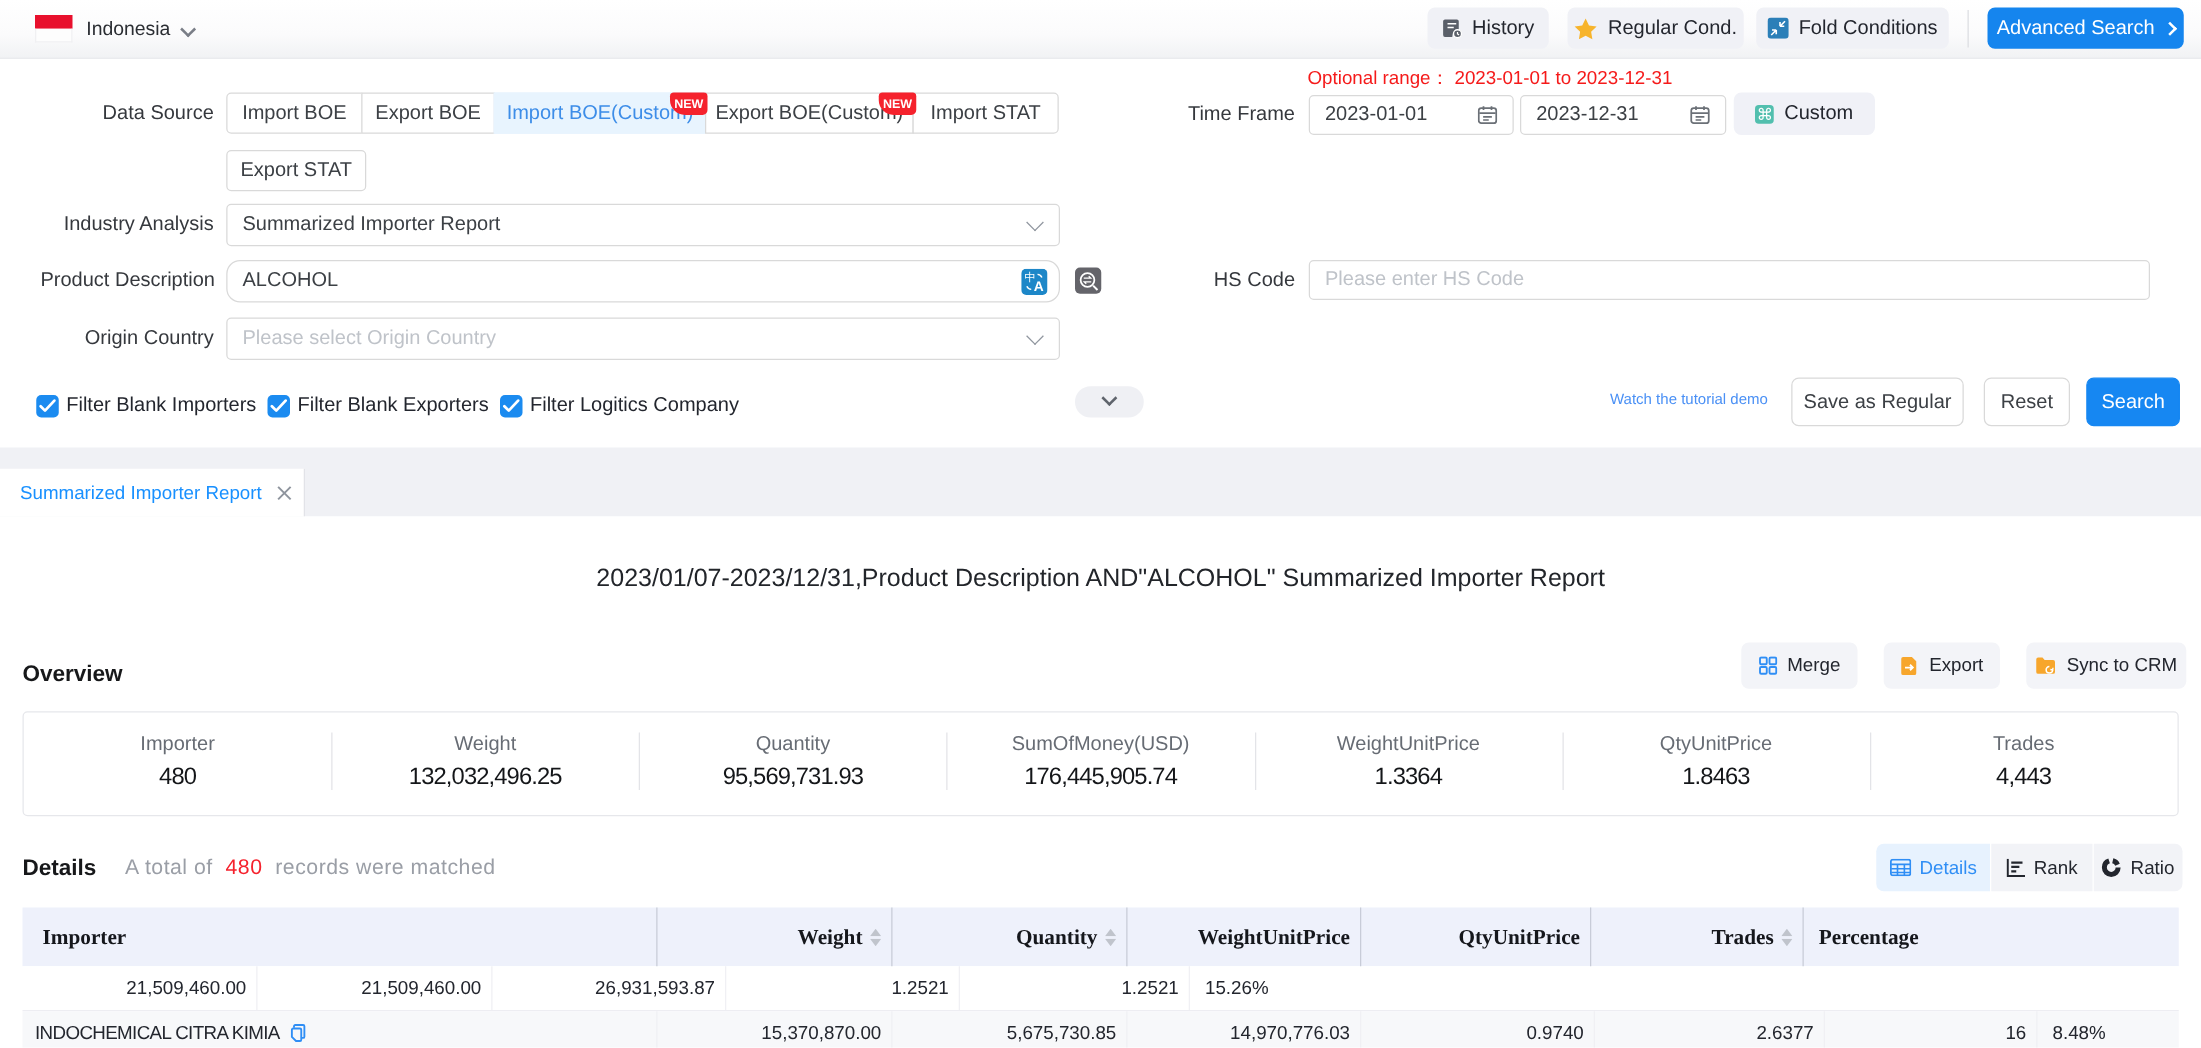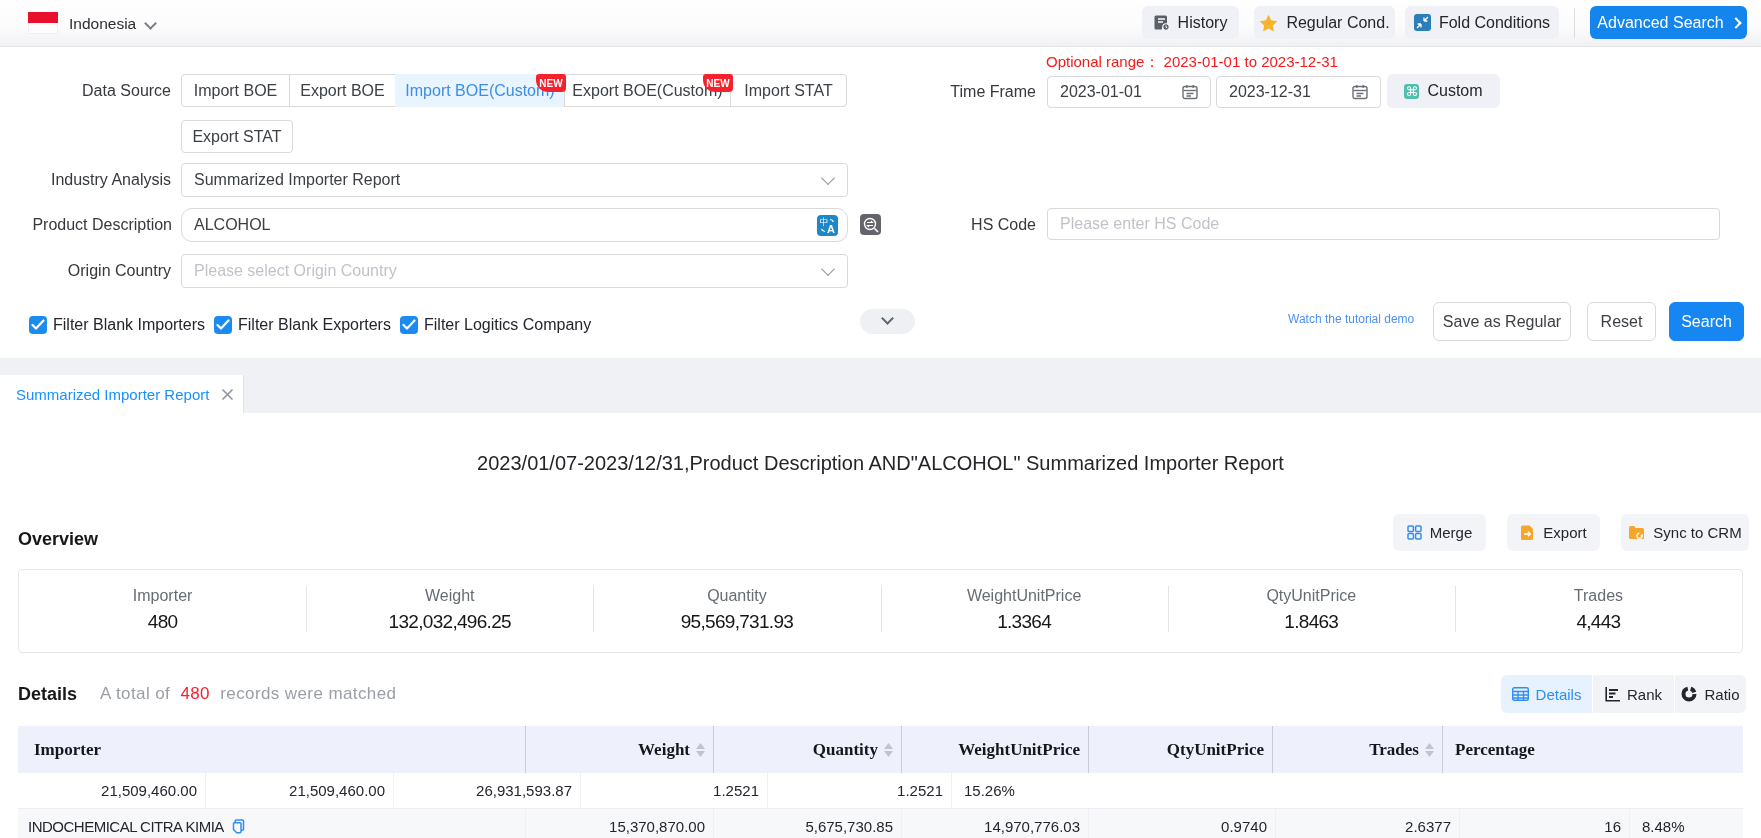--- a/index.html
+++ b/index.html
@@ -186,20 +186,24 @@
     </div>
   <div class="stat">
       <div class="lb">Weight</div>
       <div class="vl">132,032,496.25</div>
     </div>
   <div class="stat">
       <div class="lb">Quantity</div>
       <div class="vl">95,569,731.93</div>
     </div>
   <div class="stat">
+      <div class="lb">SumOfMoney(USD)</div>
+      <div class="vl">176,445,905.74</div>
+    </div>
+  <div class="stat">
       <div class="lb">WeightUnitPrice</div>
       <div class="vl">1.3364</div>
     </div>
   <div class="stat">
       <div class="lb">QtyUnitPrice</div>
       <div class="vl">1.8463</div>
     </div>
   <div class="stat">
       <div class="lb">Trades</div>
       <div class="vl">4,443</div>

